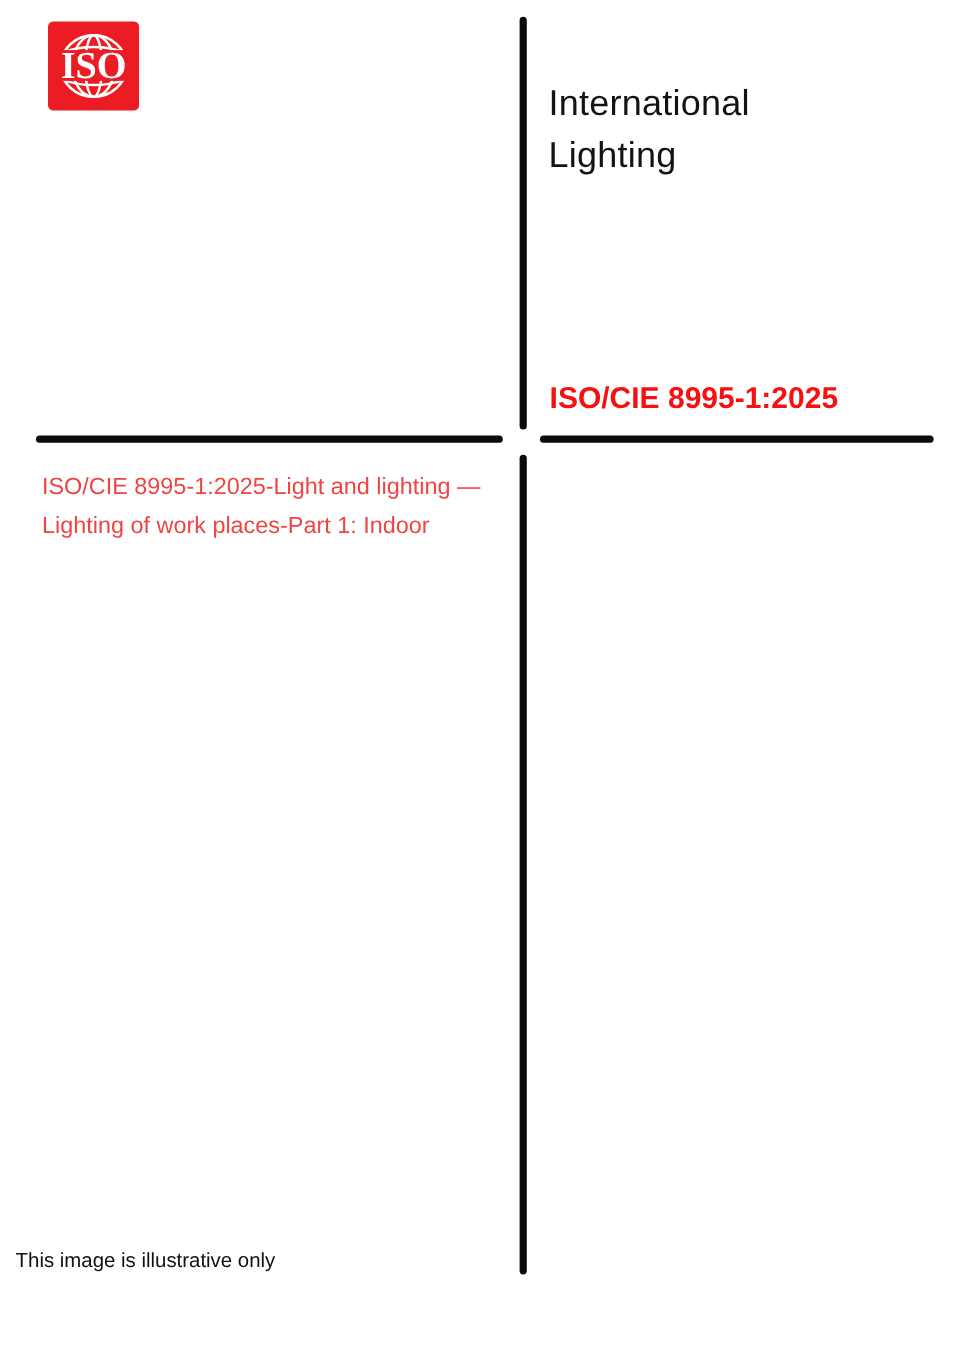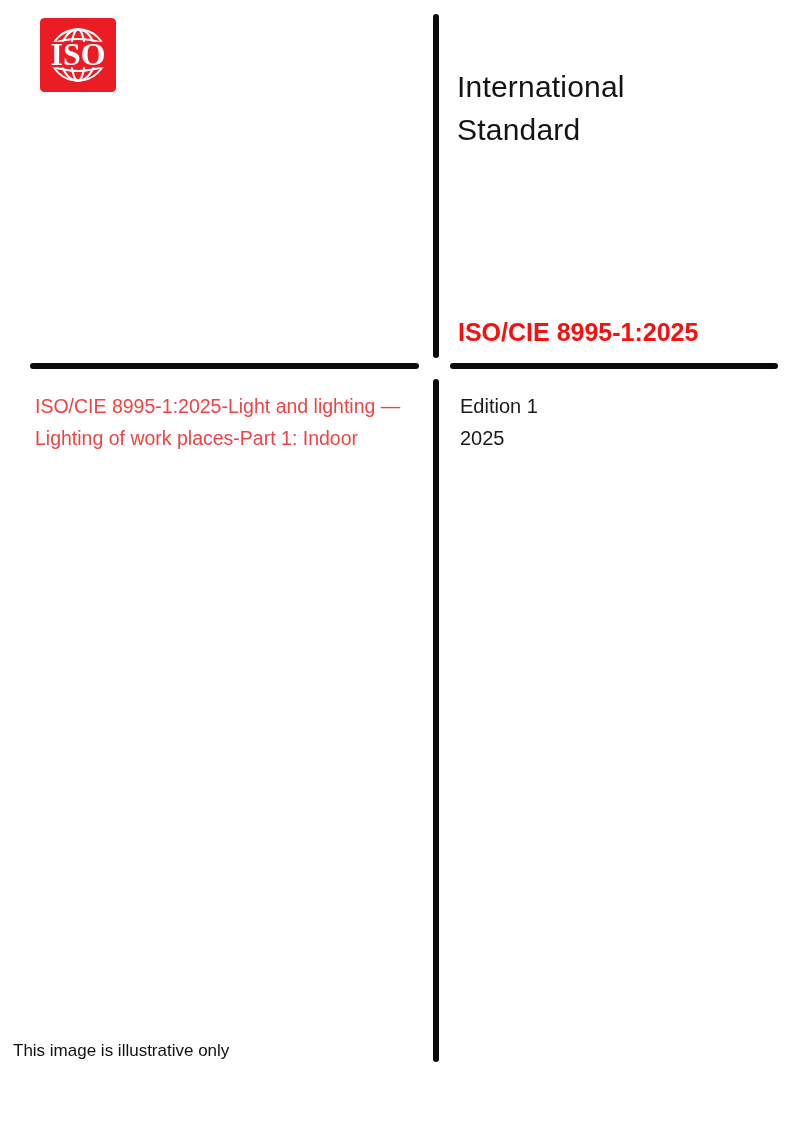--- a/index.html
+++ b/index.html
@@ -145,30 +145,26 @@
     </svg>
   </div>
 
   <div class="vrule-top"></div>
   <div class="vrule-bottom"></div>
   <div class="hrule-left"></div>
   <div class="hrule-right"></div>
 
   <div class="doc-type">
     <div>International</div>
-    <div>Standard</div>
+    <div>Lighting</div>
   </div>
 
   <div class="reference">ISO/CIE 8995-1:2025</div>
 
   <div class="designation">
     <div>ISO/CIE 8995-1:2025-Light and lighting —</div>
     <div>Lighting of work places-Part 1: Indoor</div>
   </div>
 
-  <div class="edition">
-    <div>Edition 1</div>
-    <div>2025</div>
-  </div>
 
   <div class="footnote">This image is illustrative only</div>
 
 </div>
 
 </body></html>

